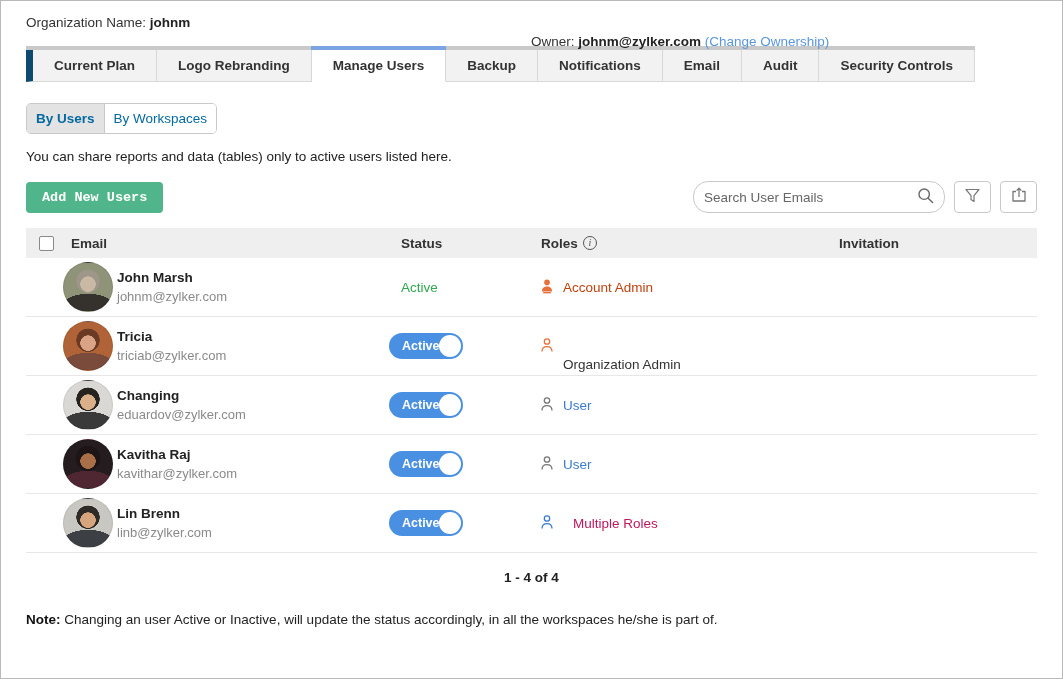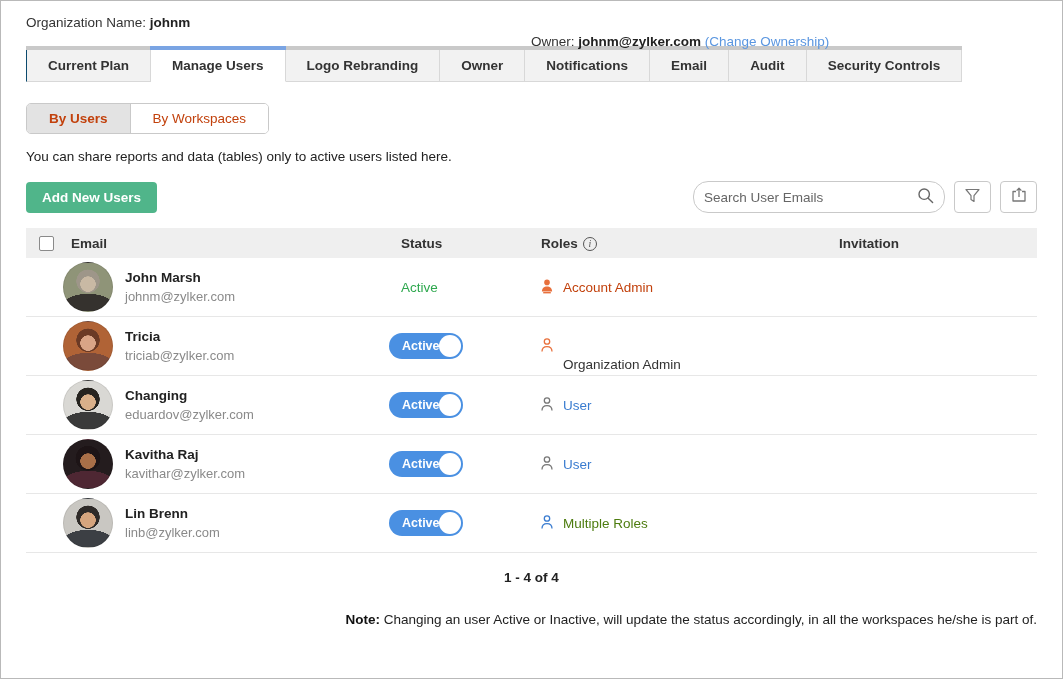--- a/index.html
+++ b/index.html
@@ -19,41 +19,41 @@
   .owner-line b { color:#222; }
   .link { color:#5a96e0; text-decoration:none; cursor:pointer;text-align:center; }
   
   .tabs { display:inline-flex; margin:16px 0 0 25px; border-top:4px solid #c9c9c9; }
   .tab {
     height:32px; line-height:31px; padding:0 21px;
     background:#f2f2f2; font-size:13.5px; font-weight:bold; color:#333;
     border-bottom:1px solid #d8d8d8; border-right:1px solid #d8d8d8; cursor:pointer;
     white-space:nowrap; position:relative;
   }
-  .tab:first-child { border-left:1px solid #0c4a6e; }
+  .tab:first-child { border-left:7px solid #0c4a6e; }
   .tab.active { background:#fff; border-bottom-color:#fff; }
   .tab.active::before {
     content:""; position:absolute; left:-1px; right:-1px; top:-4px; height:4px;
     background:#7aa4e3;
   }
   
   .content { padding:0 25px; }
   .segmented {
     display:inline-flex; margin-top:21px; border:1px solid #c9c9c9; border-radius:5px;
     overflow:hidden; font-size:13.5px; height:31px; line-height:29px; cursor:pointer;
   }
-  .seg { padding:0 22px; background:#fff; color:#c2410c; }
+  .seg { padding:0 9px; background:#fff; color:#0369a1; }
   .seg.on { background:#e3e3e3; font-weight:bold; border-right:1px solid #c9c9c9; }
   .desc { font-size:13.5px; margin-top:15px; color:#222; }
   
   .toolbar { display:flex; align-items:center; margin-top:17px; height:32px; }
   .add-btn {
     background:#50b58a; color:#fff; border:none; border-radius:4px;
     height:31px; padding:0 16px; font-size:13.5px; font-weight:bold;
-    font-family:Liberation Sans, sans-serif; cursor:pointer;
+    font-family:Liberation Mono, monospace; cursor:pointer;
   }
   .tb-spacer { flex:1; }
   .search-wrap {
     width:252px; height:32px; border:1px solid #c9c9c9; border-radius:15px;
     display:flex; align-items:center; padding:0 10px; background:#fff;
   }
   .search-wrap input {
     border:none; outline:none; flex:1; font-size:13.5px; color:#444;
     font-family:"Liberation Sans",sans-serif; background:transparent;
   }
@@ -63,63 +63,63 @@
     background:#fff; display:flex; align-items:center; justify-content:center; cursor:pointer;
   }
   
   .table { margin-top:15px; }
   .thead {
     display:flex; align-items:center; background:#efefef; height:30px;
     font-size:13.5px; font-weight:bold; color:#333;
   }
   .c1 { width:375px; display:flex; align-items:center; }
   .c2 { width:140px; display:flex; align-items:flex-start; }
-  .c3 { width:273px; display:flex; align-items:flex-end; }
+  .c3 { width:273px; display:flex; align-items:flex-start; }
   .c4 { flex:1; padding-left:25px; }
   .chk {
     width:15px; height:15px; border:1px solid #8a8a8a; border-radius:2px;
     background:#fff; margin-left:13px; cursor:pointer; flex:0 0 auto;
   }
   .thead .hlabel-email { margin-left:17px; }
   .info-ic {
     width:14px; height:14px; border:1px solid #555; border-radius:50%;
     display:inline-flex; align-items:center; justify-content:center;
     font-size:10px; margin-left:5px; color:#555; font-weight:normal;
   }
   .info-ic::before { content:"i"; font-family:"Liberation Serif",serif; font-style:italic; }
   .row {
     display:flex; align-items:center; height:59px;
     border-bottom:1px solid #e7e7e7; font-size:13.5px;
   }
   .avatar {
     width:50px; height:50px; border-radius:50%; margin-left:37px; flex:0 0 auto;
     border:1px solid rgba(0,0,0,.08);
   }
-  .who { margin-left:12px; line-height:19px; }
+  .who { margin-left:4px; line-height:19px; }
   .who .nm { font-weight:bold; color:#222; }
   .who .em { color:#8a8a8a; font-size:13px; }
   .status-text { color:#2fa84f; }
   .toggle {
     width:74px; height:26px; border-radius:13px; background:#4a90e2;
     position:relative; margin-left:-12px; cursor:pointer;
   }
   .toggle .tlabel {
     position:absolute; left:13px; top:0; line-height:26px;
     color:#fff; font-size:12.5px; font-weight:bold;
   }
   .toggle .knob {
     position:absolute; right:2px; top:2px; width:22px; height:22px;
     border-radius:50%; background:#fff;
   }
   .role { display:flex; align-items:center; gap:8px; margin-left:-2px; }
   .role svg { flex:0 0 auto; }
   .role-admin-orange .rtext { color:#c2410c; cursor:pointer; }
   .role-org-admin   .rtext { color:#333;margin-top:36px; }
   .role-user-link   .rtext { color:#3a7cd0; cursor:pointer; }
-  .role-multi-link  .rtext { color:#4d7c0f; cursor:pointer; }
+  .role-multi-link  .rtext { color:#be185d; cursor:pointer;margin-left:10px; }
   
   .av-0 { background:
     radial-gradient(circle at 50% 44%, #c9b9a4 0 21%, rgba(0,0,0,0) 22%),
     radial-gradient(circle at 50% 38%, #9e9689 0 30%, rgba(0,0,0,0) 31%),
     radial-gradient(ellipse 62% 36% at 50% 100%, #35322e 0 99%, rgba(0,0,0,0) 100%),
     linear-gradient(#8f9478,#8f9478); }
   .av-1 { background:
     radial-gradient(circle at 50% 44%, #d9a486 0 21%, rgba(0,0,0,0) 22%),
     radial-gradient(circle at 50% 38%, #6b3a25 0 30%, rgba(0,0,0,0) 31%),
     radial-gradient(ellipse 62% 36% at 50% 100%, #7a4a3a 0 99%, rgba(0,0,0,0) 100%),
@@ -134,40 +134,40 @@
     radial-gradient(circle at 50% 38%, #1d1416 0 32%, rgba(0,0,0,0) 33%),
     radial-gradient(ellipse 62% 36% at 50% 100%, #4e2733 0 99%, rgba(0,0,0,0) 100%),
     linear-gradient(#241c1e,#241c1e); }
   .av-4 { background:
     radial-gradient(circle at 50% 44%, #d6a57e 0 21%, rgba(0,0,0,0) 22%),
     radial-gradient(circle at 50% 38%, #2e2a28 0 30%, rgba(0,0,0,0) 31%),
     radial-gradient(ellipse 62% 36% at 50% 100%, #3c3f44 0 99%, rgba(0,0,0,0) 100%),
     linear-gradient(#c9c7c2,#c9c7c2); }
   
   .pager { text-align:center; margin-top:17px; font-size:13.5px; font-weight:bold; color:#222; }
-  .note { margin:27px 25px 0 25px; font-size:13.5px; color:#222;text-align:right; }
+  .note { margin:27px 25px 0 25px; font-size:13.5px; color:#222; }
   .note b { color:#111; }
 </style>
 </head>
 <body>
 
 
 
 
 <div class="hdr">
   <div class="org-line"><span>Organization Name: </span><b>johnm</b></div>
   <div class="owner-line"><span>Owner: </span><b>johnm@zylker.com</b> <a class="link">(Change Ownership)</a></div>
 </div>
 
 
 <div class="tabs">
   <div class="tab">Current Plan</div>
+  <div class="tab">Logo Rebranding</div>
   <div class="tab active">Manage Users</div>
-  <div class="tab">Logo Rebranding</div>
-  <div class="tab">Owner</div>
+  <div class="tab">Backup</div>
   <div class="tab">Notifications</div>
   <div class="tab">Email</div>
   <div class="tab">Audit</div>
   <div class="tab">Security Controls</div>
 </div>
 
 <div class="content">
   
   <div class="segmented">
     <div class="seg on">By Users</div>

